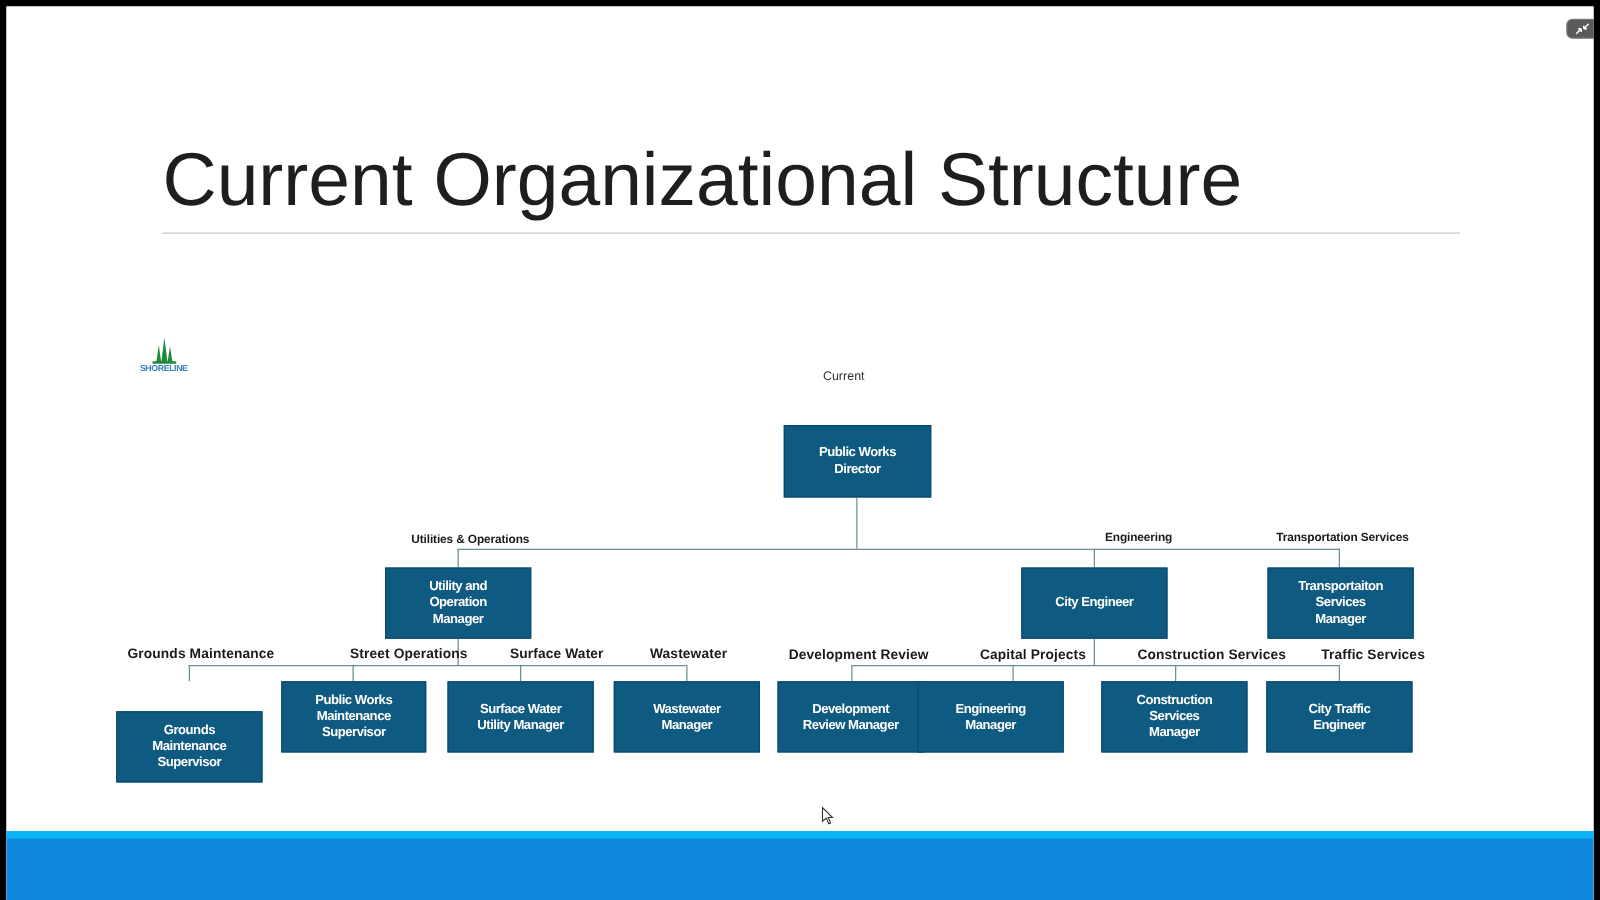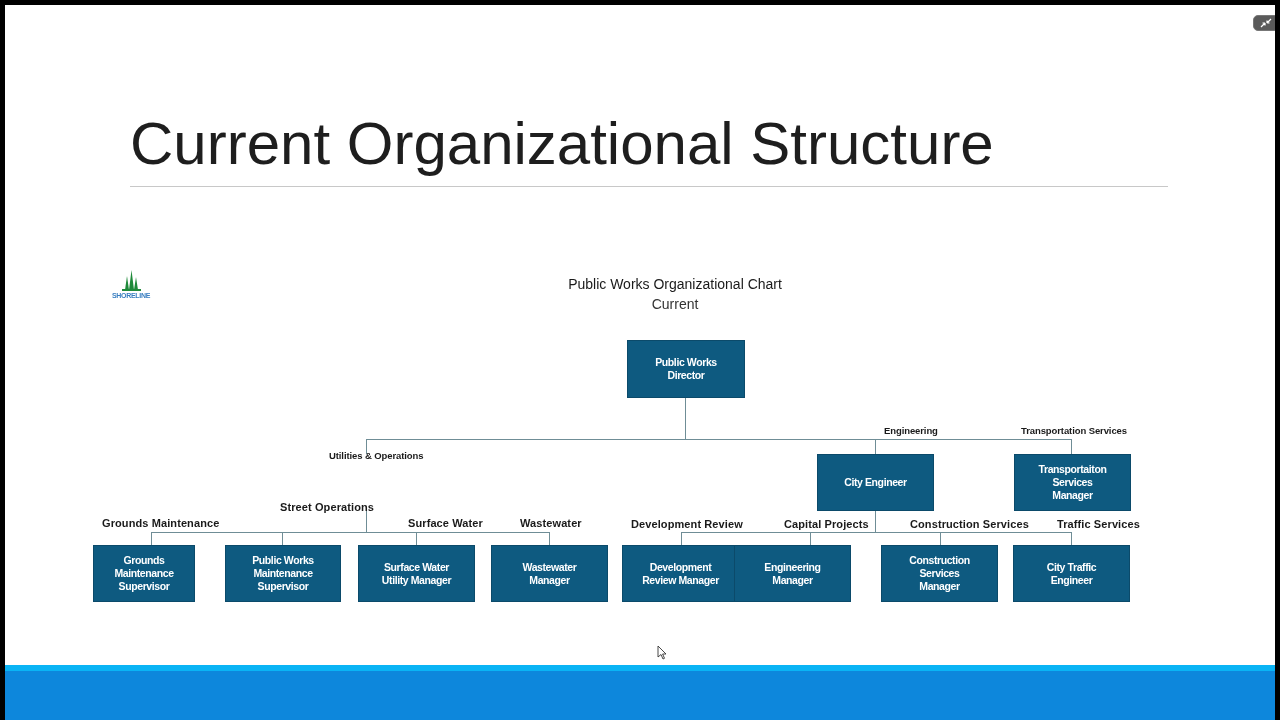--- a/index.html
+++ b/index.html
@@ -36,21 +36,21 @@
       position: absolute; left: 0; top: 24px; width: 48px; text-align: center;
       font-size: 7px; color: #3a7fc1; font-weight: bold; letter-spacing: -0.3px;
     }
 
     .chart-title {
       position: absolute; left: 520px; top: 271px; width: 300px; text-align: center;
       font-size: 14px; color: #1a1a1a;
     }
     .chart-subtitle {
       position: absolute; left: 520px; top: 291px; width: 300px; text-align: center;
-      font-size: 14px; color: #333;
+      font-size: 10px; color: #333;
     }
 
     .box {
       position: absolute; background: #0e5a80; border: 1px solid #0b4a6a;
       color: #ffffff; font-weight: bold; font-size: 10.5px; letter-spacing: -0.4px;
       display: flex; align-items: center; justify-content: center; text-align: center;
       line-height: 13px; padding: 2px 19px;
     }
     .group-label {
       position: absolute; font-size: 9.5px; font-weight: bold; color: #1a1a1a;
@@ -86,37 +86,39 @@
   <div class="logo">
     <svg width="48" height="24" viewBox="0 0 48 24">
       <polygon points="18,22 20,8 22,22" fill="#1f8a3a"></polygon>
       <polygon points="22,22 24.5,2 27,22" fill="#1f8a3a"></polygon>
       <polygon points="27,22 29,9 31,22" fill="#1f8a3a"></polygon>
       <rect x="15" y="21" width="19" height="2" fill="#1f8a3a"></rect>
     </svg>
     <div class="logo-text">SHORELINE</div>
   </div>
 
-  <div class="chart-title">Public Works Organizational Chart</div>
   <div class="chart-subtitle">Current</div>
 
   <div class="box" style="left:622px; top:335px; width:118px; height:58px;">
     <span>Public Works Director</span>
   </div>
 
   <div class="line" style="left:680px; top:393px; width:1px; height:41px;"></div>
   <div class="line" style="left:361px; top:434px; width:706px; height:1px;"></div>
   <div class="line" style="left:361px; top:434px; width:1px; height:15px;"></div>
   <div class="line" style="left:870px; top:434px; width:1px; height:15px;"></div>
   <div class="line" style="left:1066px; top:434px; width:1px; height:15px;"></div>
 
-  <div class="group-label" style="left:324px; top:421px;margin-top:24px;">Utilities &amp; Operations</div>
+  <div class="group-label" style="left:324px; top:421px;">Utilities &amp; Operations</div>
   <div class="group-label" style="left:841px; top:420px;padding-left:38px;">Engineering</div>
   <div class="group-label" style="left:1016px; top:420px;">Transportation Services</div>
 
+  <div class="box" style="left:303px; top:449px; width:117px; height:57px;">
+    <span>Utility and Operation Manager</span>
+  </div>
   <div class="box" style="left:812px; top:449px; width:117px; height:57px;">
     <span>City Engineer</span>
   </div>
   <div class="box" style="left:1009px; top:449px; width:117px; height:57px;">
     <span>Transportaiton Services Manager</span>
   </div>
 
   <div class="line" style="left:361px; top:506px; width:1px; height:21px;"></div>
   <div class="line" style="left:146px; top:527px; width:398px; height:1px;"></div>
   <div class="line" style="left:146px; top:527px; width:1px; height:13px;"></div>
@@ -125,29 +127,29 @@
   <div class="line" style="left:544px; top:527px; width:1px; height:13px;"></div>
 
   <div class="line" style="left:870px; top:506px; width:1px; height:21px;"></div>
   <div class="line" style="left:676px; top:527px; width:390px; height:1px;"></div>
   <div class="line" style="left:676px; top:527px; width:1px; height:13px;"></div>
   <div class="line" style="left:805px; top:527px; width:1px; height:13px;"></div>
   <div class="line" style="left:935px; top:527px; width:1px; height:13px;"></div>
   <div class="line" style="left:1066px; top:527px; width:1px; height:13px;"></div>
 
   <div class="sub-label" style="left:97px; top:512px;">Grounds Maintenance</div>
-  <div class="sub-label" style="left:247px; top:496px;padding-left:28px;">Street Operations</div>
+  <div class="sub-label" style="left:247px; top:512px;padding-left:28px;">Street Operations</div>
   <div class="sub-label" style="left:403px; top:512px;">Surface Water</div>
   <div class="sub-label" style="left:515px; top:512px;">Wastewater</div>
   <div class="sub-label" style="left:626px; top:513px;">Development Review</div>
   <div class="sub-label" style="left:779px; top:513px;">Capital Projects</div>
   <div class="sub-label" style="left:905px; top:513px;">Construction Services</div>
   <div class="sub-label" style="left:1052px; top:513px;">Traffic Services</div>
 
-  <div class="box" style="left:88px; top:540px; width:102px; height:57px;">
+  <div class="box" style="left:88px; top:564px; width:117px; height:57px;">
     <span>Grounds Maintenance Supervisor</span>
   </div>
   <div class="box" style="left:220px; top:540px; width:116px; height:57px;">
     <span>Public Works Maintenance Supervisor</span>
   </div>
   <div class="box" style="left:353px; top:540px; width:117px; height:57px;">
     <span>Surface Water Utility Manager</span>
   </div>
   <div class="box" style="left:486px; top:540px; width:117px; height:57px;">
     <span>Wastewater Manager</span>

